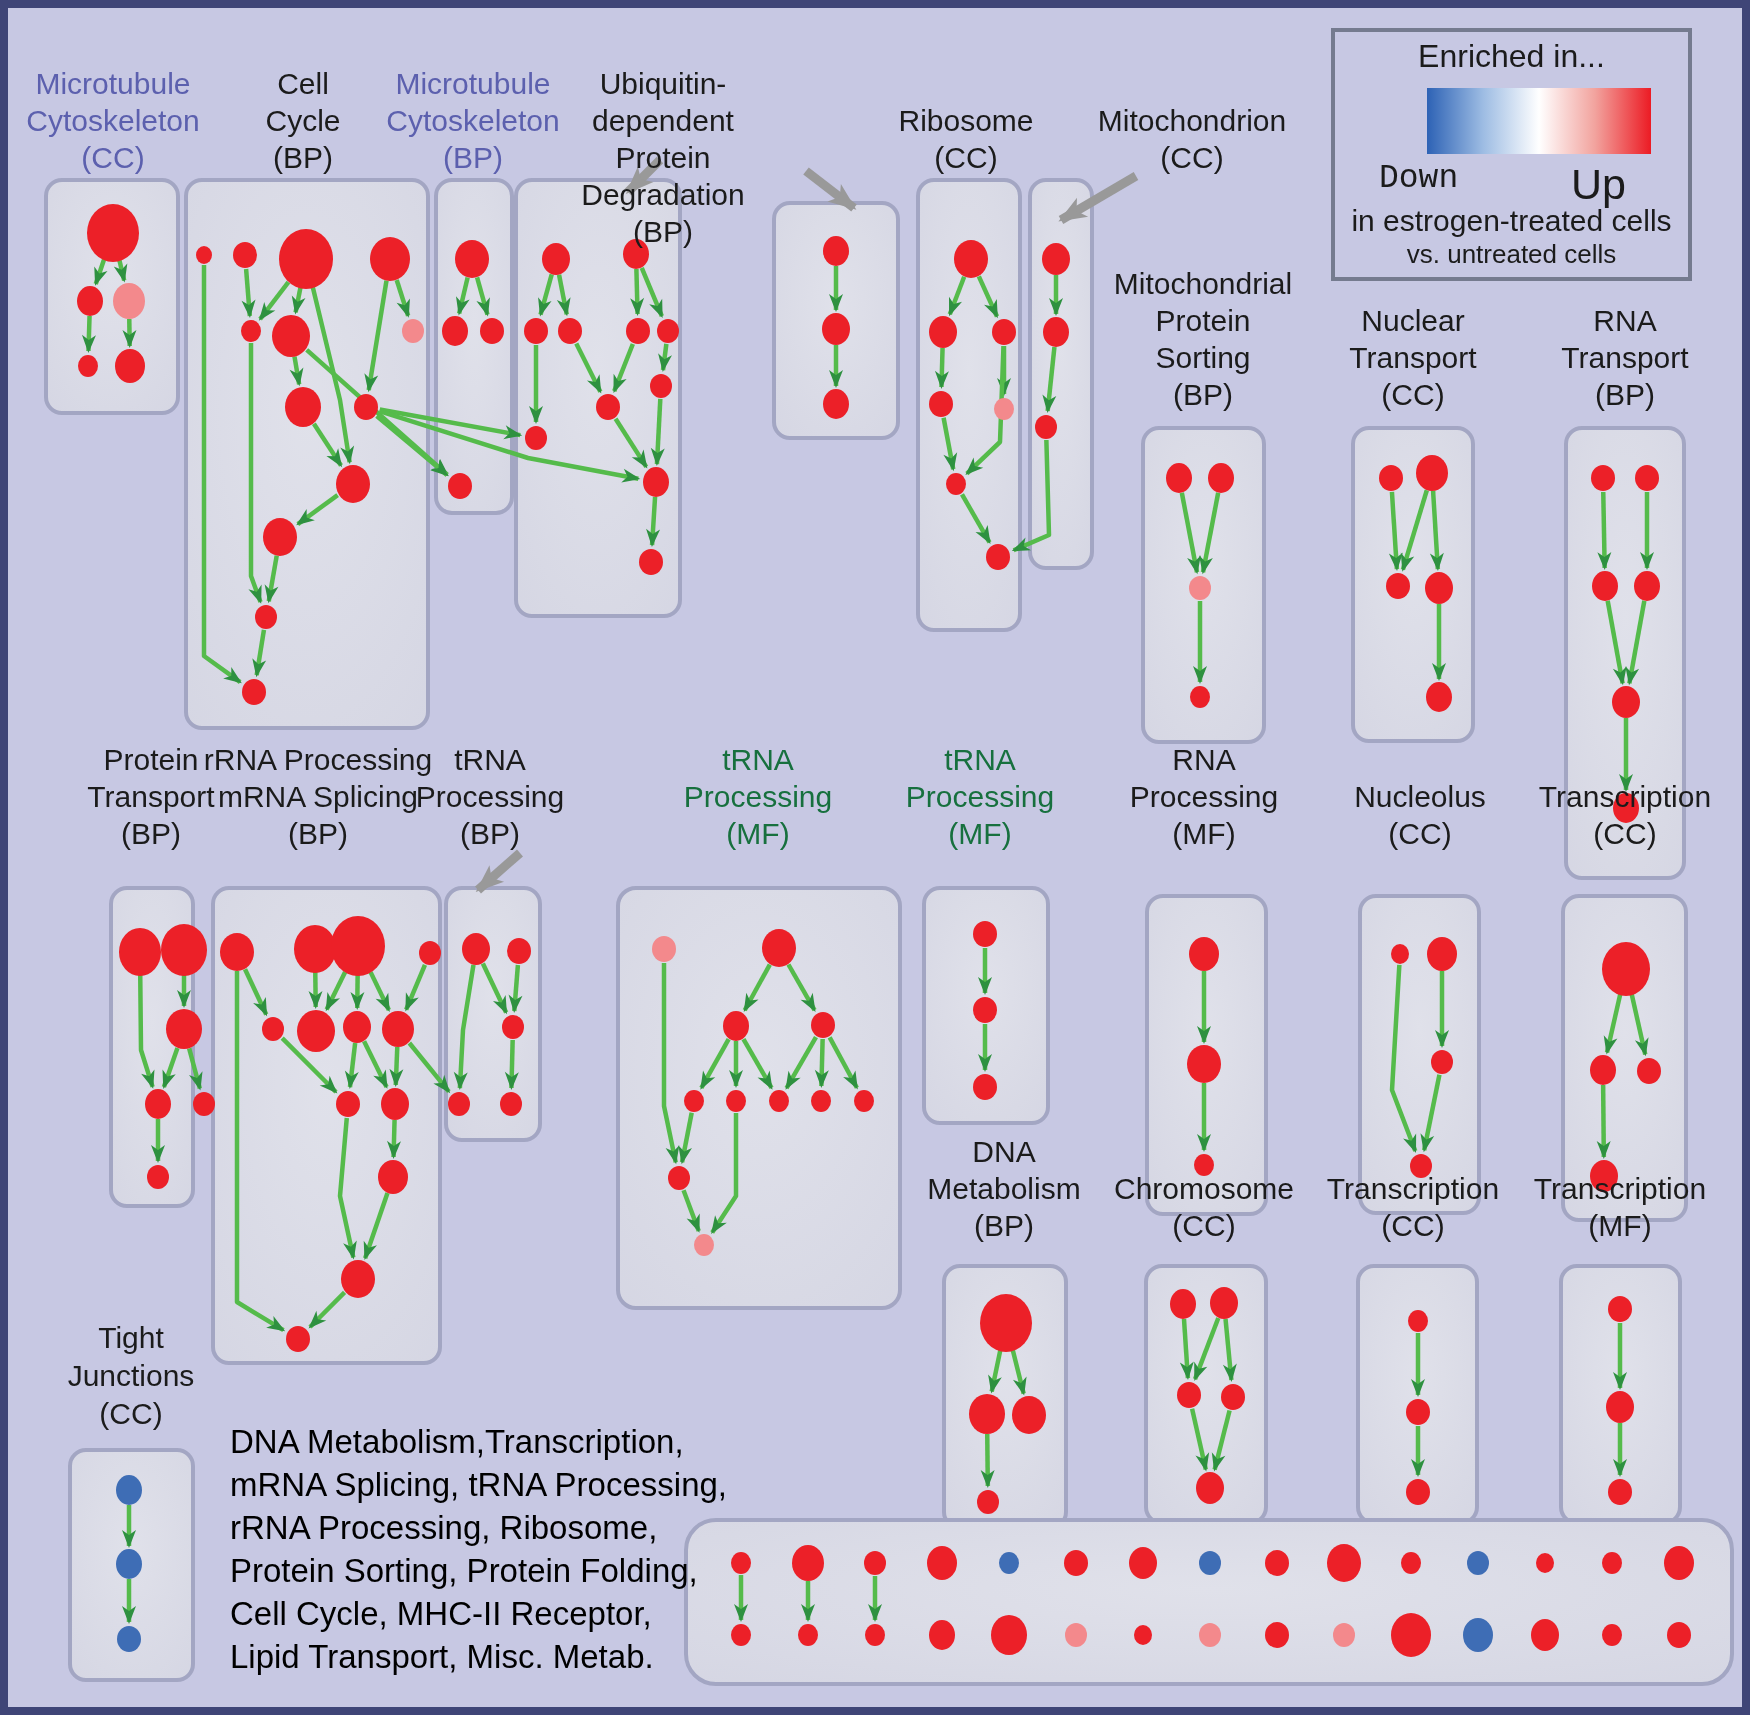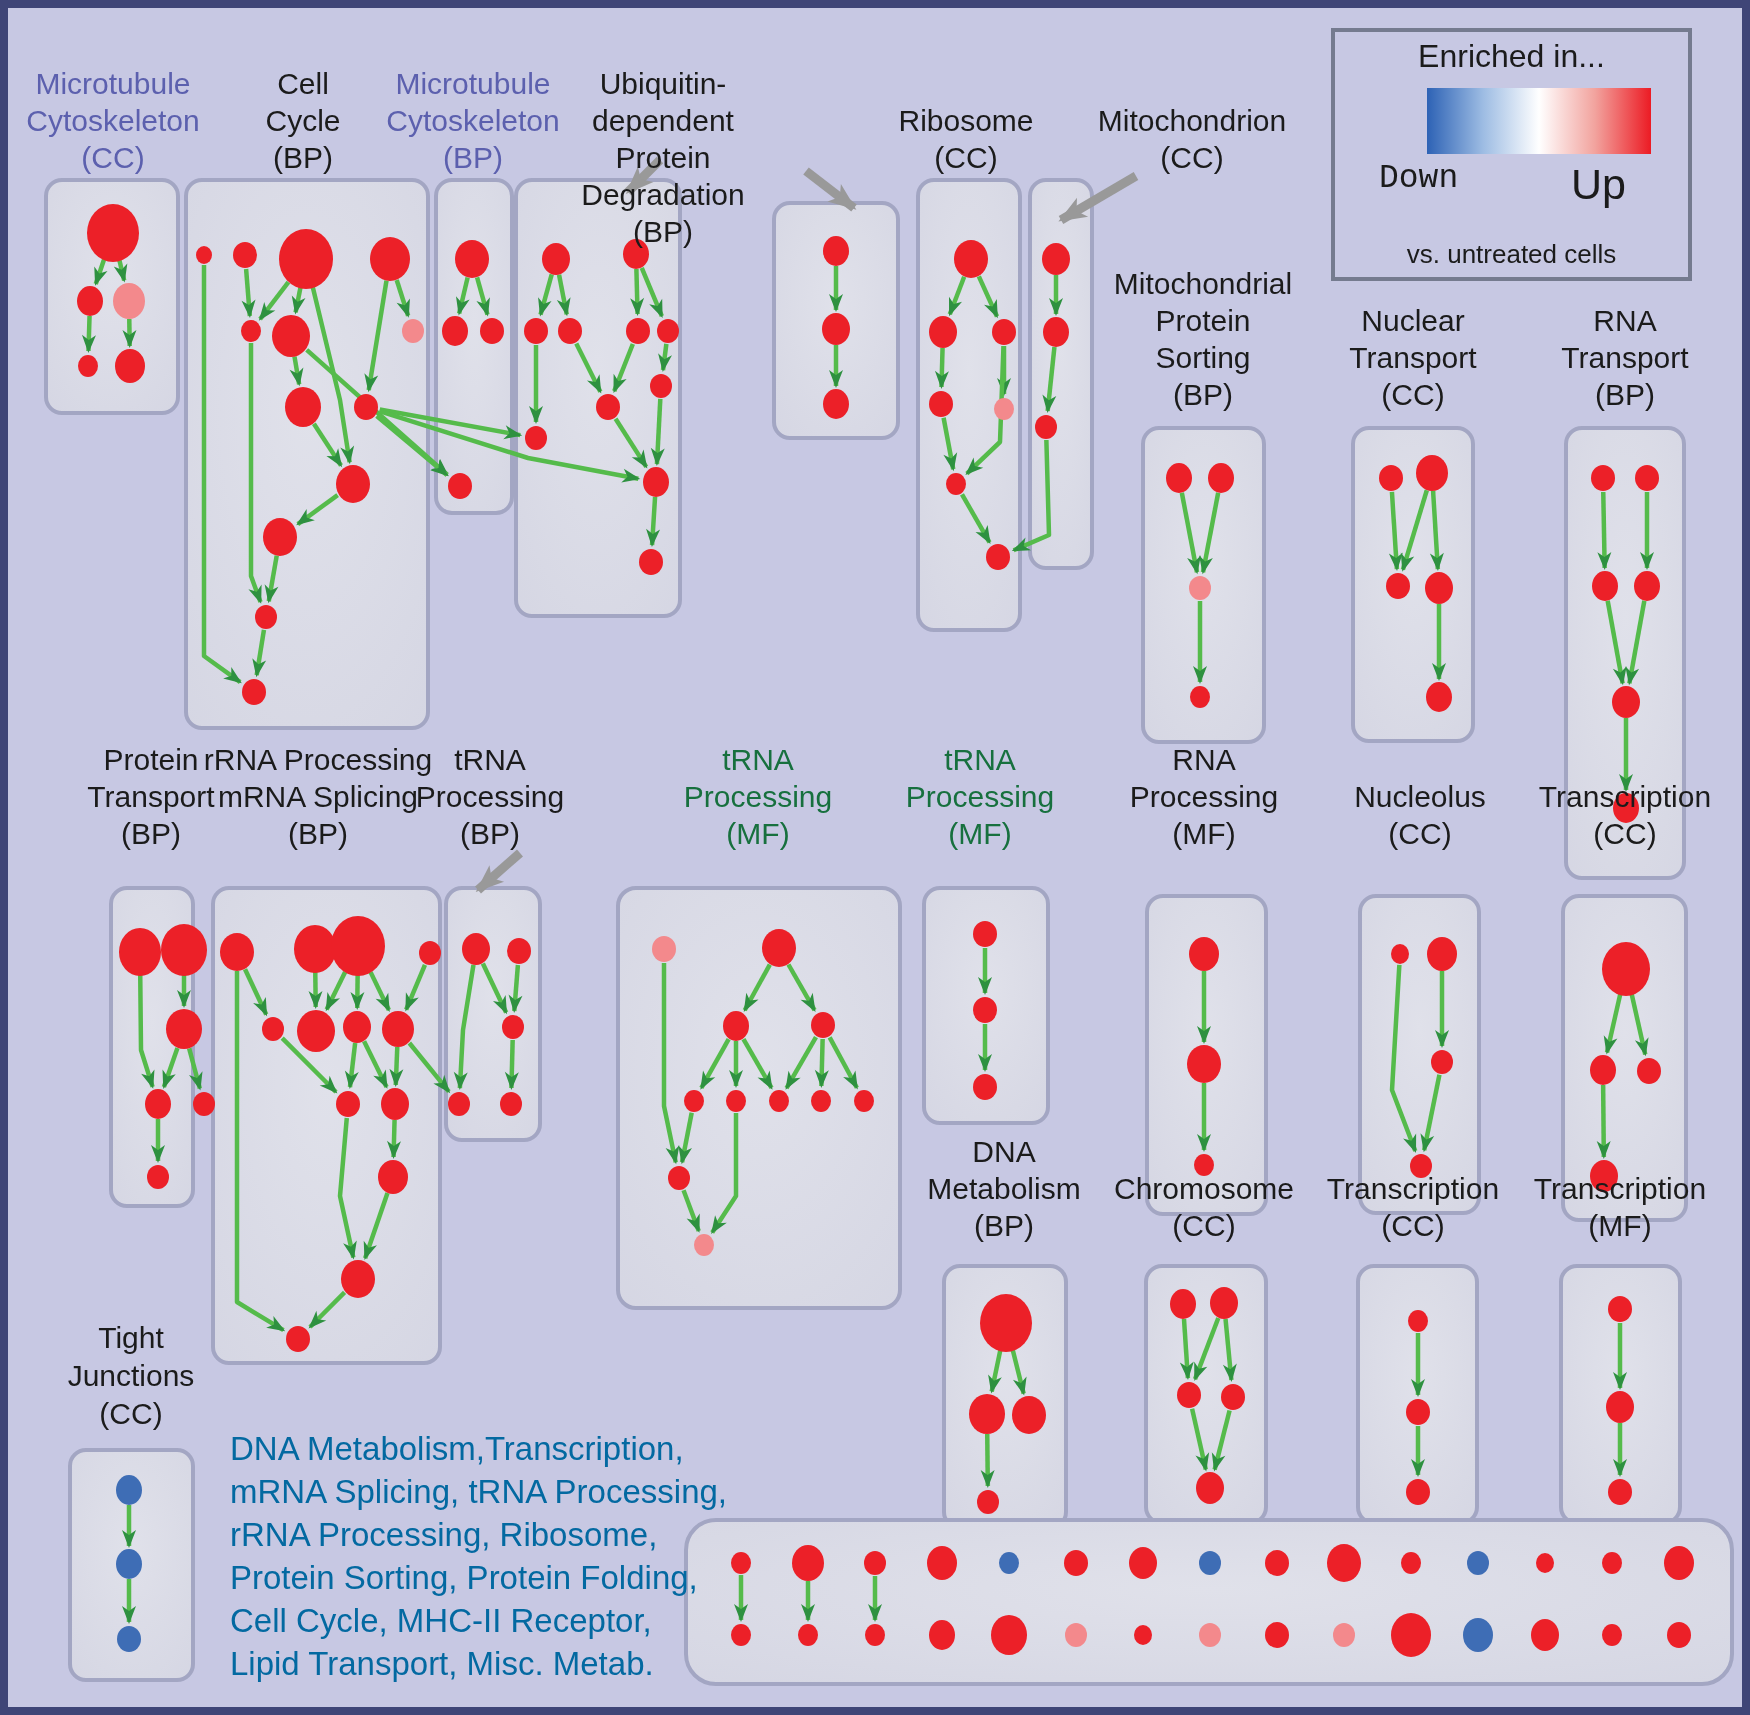--- a/index.html
+++ b/index.html
@@ -14,21 +14,21 @@
     border:4px solid #757b8f;box-sizing:border-box;
   }
   .legend-title{position:absolute;top:6px;width:100%;text-align:center;font-size:32px;color:#1b1b1b;}
   .legend-bar{position:absolute;left:92px;top:56px;width:224px;height:66px;}
   .legend-down{position:absolute;left:44px;top:128px;font-size:33px;color:#1b1b1b;font-family:Liberation Mono, monospace;}
   .legend-up{position:absolute;right:62px;top:128px;font-size:43px;color:#1b1b1b;}
   .legend-sub1{position:absolute;top:172px;width:100%;text-align:center;font-size:30px;color:#1b1b1b;}
   .legend-sub2{position:absolute;top:207px;width:100%;text-align:center;font-size:26px;color:#1b1b1b;}
   .caption{
     position:absolute;left:222px;top:1412px;width:560px;
-    font-size:33px;line-height:43px;color:#0369a1;white-space:pre-line;margin-top:7px;
+    font-size:33px;line-height:43px;color:#000000;white-space:pre-line;
   }
 </style>
 </head>
 <body>
 
 <div class="stage" id="stage" style="background: rgb(199, 200, 227); border-color: rgb(63, 69, 119); padding-left: 46px;">
 
   <svg id="diagram" width="1750" height="1715" viewBox="0 0 1750 1715">
       <defs>
         <radialGradient id="boxg" cx="50%" cy="42%" r="78%">
@@ -420,20 +420,21 @@
       <text text-anchor="middle" font-size="30" fill="#1b1b1b"><tspan x="1405" y="1191">Transcription</tspan><tspan x="1405" y="1228">(CC)</tspan></text>
       <text text-anchor="middle" font-size="30" fill="#1b1b1b"><tspan x="1612" y="1191">Transcription</tspan><tspan x="1612" y="1228">(MF)</tspan></text>
       <text text-anchor="middle" font-size="30" fill="#1b1b1b"><tspan x="123" y="1340">Tight</tspan><tspan x="123" y="1378">Junctions</tspan><tspan x="123" y="1416">(CC)</tspan></text>
     </svg>
 
   <div class="legend" id="legend-box" style="border-color: rgb(117, 123, 143);">
     <div class="legend-title">Enriched in...</div>
     <div class="legend-bar" id="legend-gradient" style="background: linear-gradient(to right, rgb(45, 98, 181), rgb(157, 188, 227), rgb(255, 255, 255), rgb(242, 163, 158), rgb(236, 27, 36));"></div>
     <div class="legend-down">Down</div>
     <div class="legend-up">Up</div>
+    <div class="legend-sub1">in estrogen-treated cells</div>
     <div class="legend-sub2">vs. untreated cells</div>
   </div>
 
   <div class="caption">DNA Metabolism,Transcription,
 mRNA Splicing, tRNA Processing,
 rRNA Processing, Ribosome,
 Protein Sorting, Protein Folding,
 Cell Cycle, MHC-II Receptor,
 Lipid Transport, Misc. Metab.</div>
 

